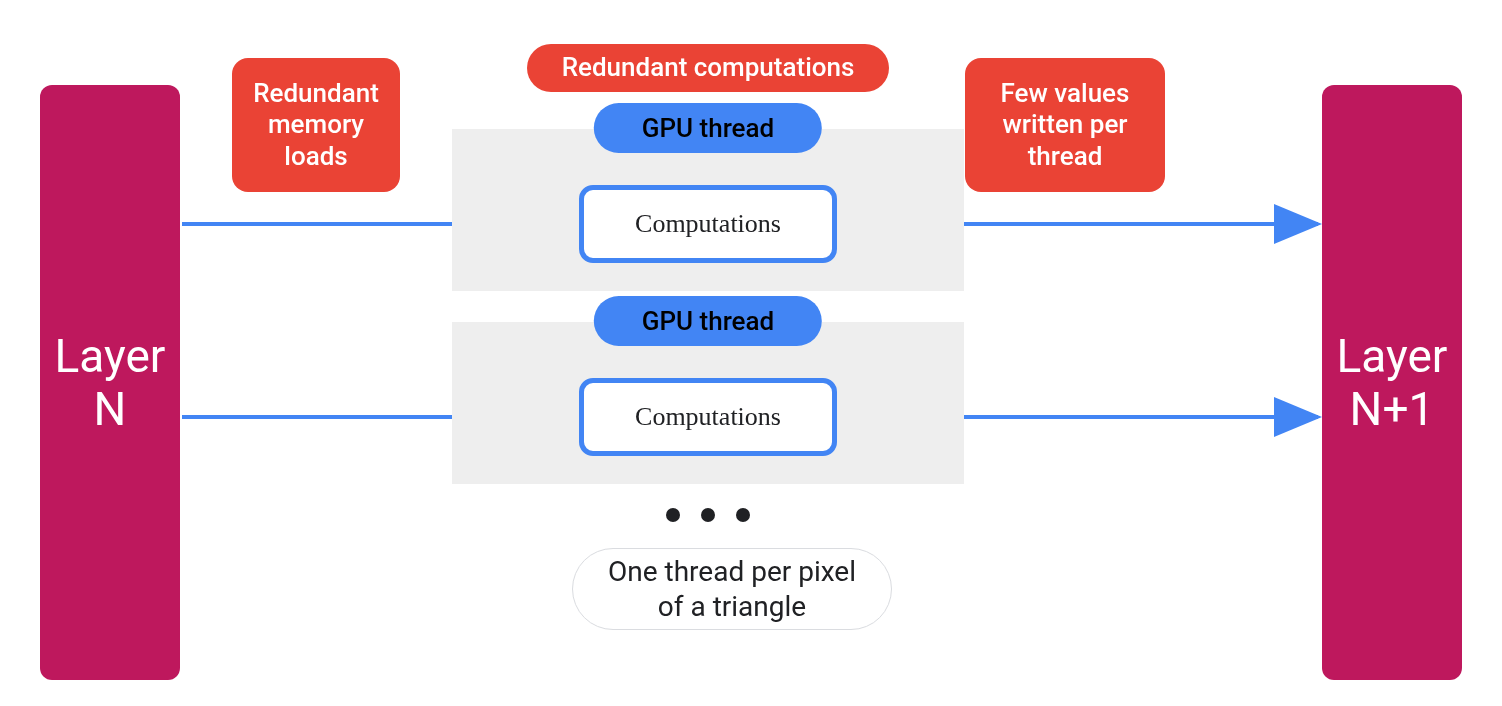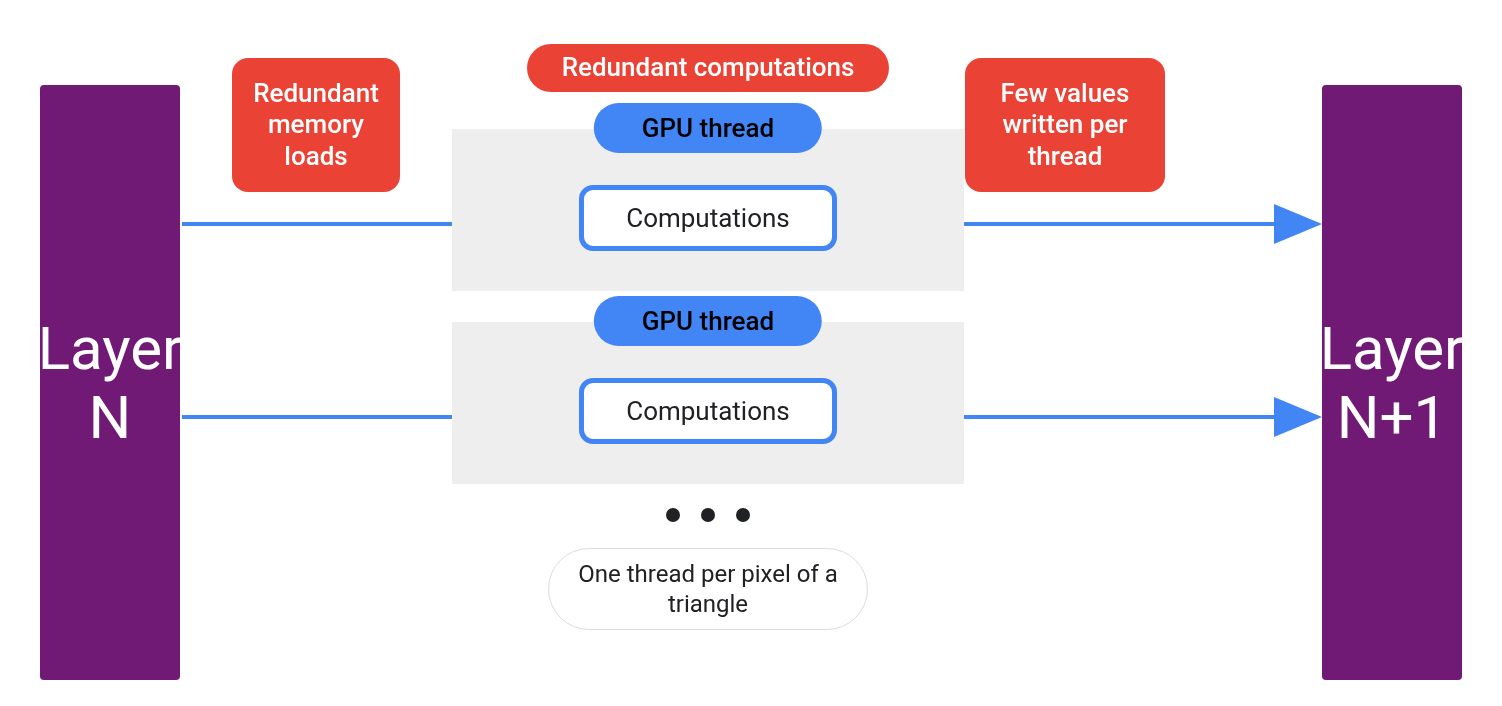--- a/index.html
+++ b/index.html
@@ -10,28 +10,28 @@
     height: 706px;
     position: relative;
   }
   .stage {
     position: relative;
     width: 1502px;
     height: 706px;
   }
   .layer-box {
     position: absolute;
-    background: #701a75;
+    background: #be185d;
     color: #fff;
-    border-radius: 4px;
+    border-radius: 12px;
     display: flex;
     align-items: center;
     justify-content: center;
     text-align: center;
-    font-size: 60px;
+    font-size: 46px;
     line-height: 1.15;
     font-weight: 400;
   }
   .layer-left { left: 40px; top: 85px; width: 140px; height: 595px; }
   .layer-right { left: 1322px; top: 85px; width: 140px; height: 595px; }
 
   .callout {
     position: absolute;
     background: #EA4335;
     color: #fff;
@@ -71,29 +71,30 @@
     border-radius: 999px;
     white-space: nowrap;
   }
 
   .comp-box {
     position: absolute;
     left: 50%;
     transform: translateX(-50%);
     top: 56px;
     width: 258px;
-    height: 66px;
+    height: 78px;
     background: #fff;
     border: 5px solid #4285F4;
     border-radius: 14px;
     display: flex;
     align-items: center;
     justify-content: center;
     font-size: 26px;
     color: #202124;
+    font-family: Liberation Serif, serif;
   }
 
   .dots {
     position: absolute;
     left: 666px;
     top: 506px;
     width: 84px;
     height: 18px;
     display: flex;
     justify-content: space-between;
@@ -102,32 +103,32 @@
   .dots span {
     width: 14px;
     height: 14px;
     background: #202124;
     border-radius: 50%;
     display: inline-block;
   }
 
   .bottom-pill {
     position: absolute;
-    left: 548px;
+    left: 572px;
     top: 548px;
     width: 320px;
     height: 82px;
     background: #fff;
     border: 1px solid #dadce0;
     border-radius: 999px;
     display: flex;
     align-items: center;
     justify-content: center;
     text-align: center;
-    font-size: 24px;
+    font-size: 28px;
     line-height: 1.25;
     color: #202124;
     padding: 0 24px;
   }
 
   svg.arrows {
     position: absolute;
     left: 0; top: 0;
     width: 1502px; height: 706px;
     pointer-events: none;

